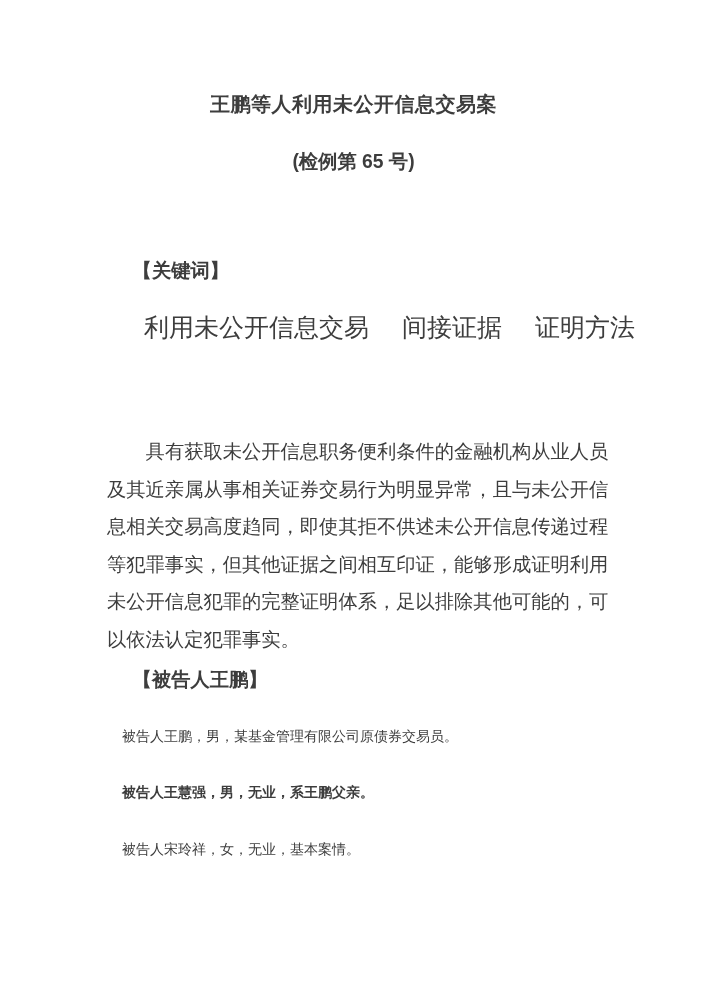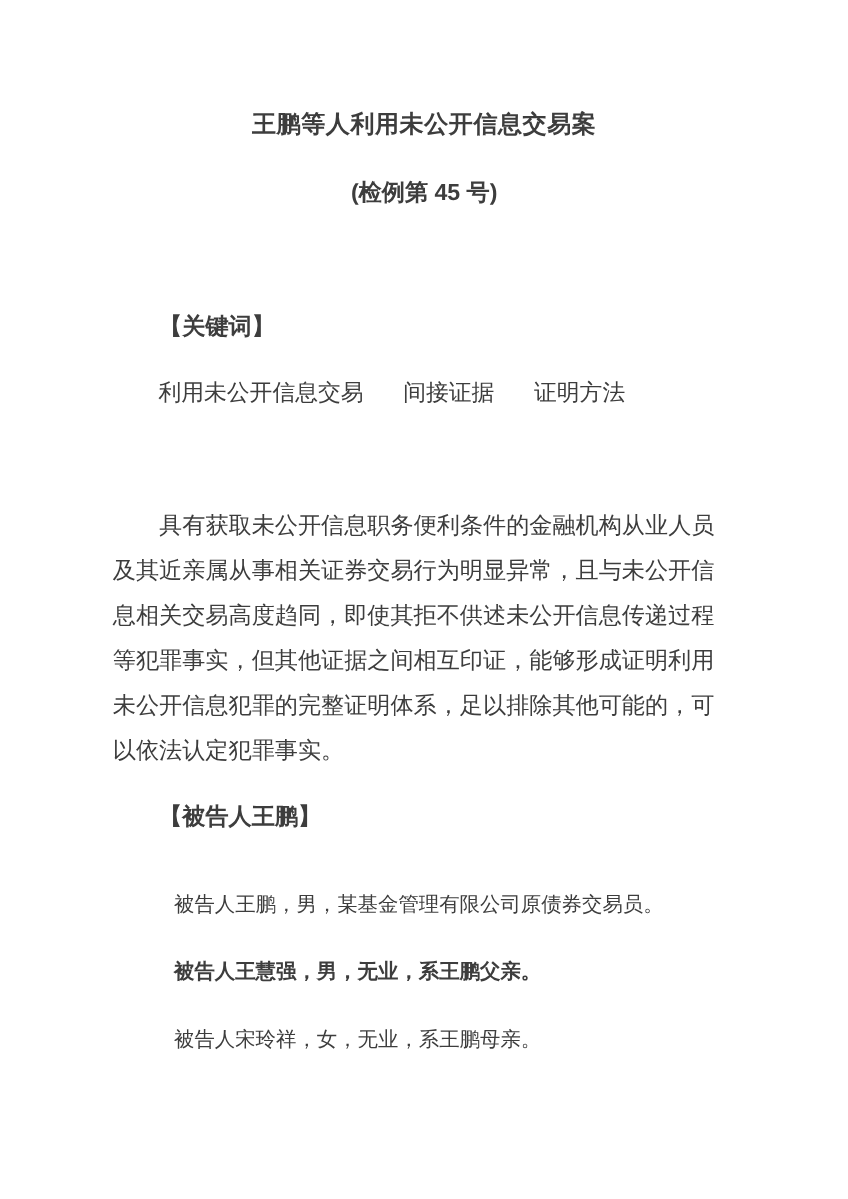--- a/index.html
+++ b/index.html
@@ -38,79 +38,80 @@
     font-weight: bold;
   }
   .sec-heading {
     position: absolute;
     left: 94px;
     width: 519px;
     font-size: 19.3px;
     line-height: 23px;
     font-weight: bold;
     text-indent: 2em;
+    font-family: Liberation Mono, monospace;
   }
   .kw-heading   { top: 261px; }
   .gist-heading { top: 371px; }
   .facts-heading{ top: 670px; }
   .kw-line {
     position: absolute;
     top: 316px;
     left: 94px;
     width: 560px;
-    font-size: 19px;
+    font-size: 25px;
     line-height: 23px;
     text-indent: 2em;
     white-space: nowrap;
   }
   .kw-item { margin-right: 33px; }
   .kw-item:last-child { margin-right: 0; }
   .gist-body {
     position: absolute;
     top: 420px;
     left: 94px;
     width: 519px;
     font-size: 19.3px;
     line-height: 37.5px;
     text-indent: 2em;
-    margin: 0;
+    margin: 13px;
   }
   .fact-par {
     position: absolute;
     left: 94px;
     width: 560px;
-    font-size: 17px;
+    font-size: 14px;
     line-height: 23px;
     text-indent: 2em;
-    margin: 17px;
+    margin: 0;
     white-space: nowrap;
   }
   .fact-0 { top: 725px; }
   .fact-1 { top: 781px; font-weight: bold; }
   .fact-2 { top: 838px; }
 </style>
 </head>
 <body>
 
 <div class="page">
 
   <div class="doc-title">王鹏等人利用未公开信息交易案</div>
 
-  <div class="doc-subtitle">(检例第 45 号)</div>
+  <div class="doc-subtitle">(检例第 65 号)</div>
 
   <div class="sec-heading kw-heading">【关键词】</div>
 
   <div class="kw-line">
     <span class="kw-item">利用未公开信息交易</span><span class="kw-item">间接证据</span><span class="kw-item">证明方法</span>
   </div>
 
 
   <p class="gist-body">具有获取未公开信息职务便利条件的金融机构从业人员及其近亲属从事相关证券交易行为明显异常，且与未公开信息相关交易高度趋同，即使其拒不供述未公开信息传递过程等犯罪事实，但其他证据之间相互印证，能够形成证明利用未公开信息犯罪的完整证明体系，足以排除其他可能的，可以依法认定犯罪事实。</p>
 
   <div class="sec-heading facts-heading">【被告人王鹏】</div>
 
   <p class="fact-par fact-0">被告人王鹏，男，某基金管理有限公司原债券交易员。</p>
 
   <p class="fact-par fact-1">被告人王慧强，男，无业，系王鹏父亲。</p>
 
-  <p class="fact-par fact-2">被告人宋玲祥，女，无业，系王鹏母亲。</p>
+  <p class="fact-par fact-2">被告人宋玲祥，女，无业，基本案情。</p>
 
 </div>
 
 </body></html>

